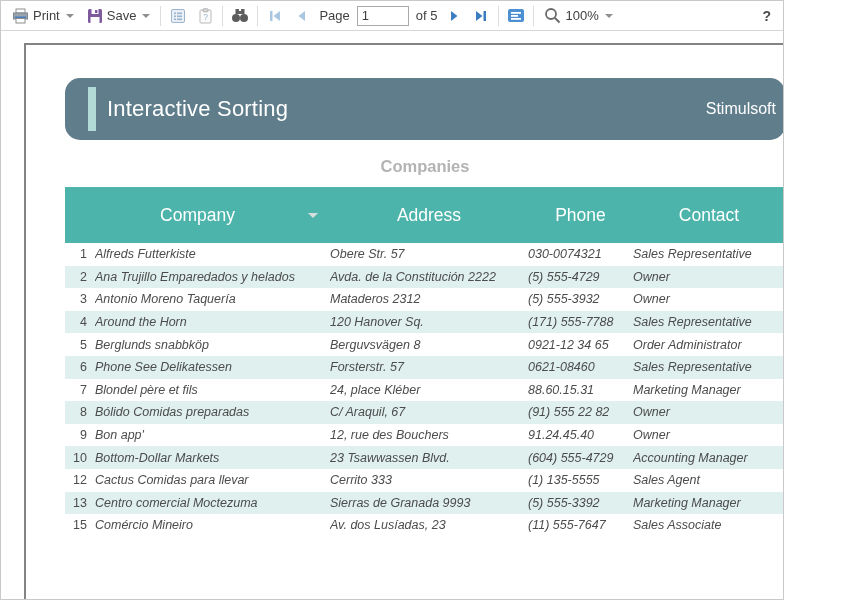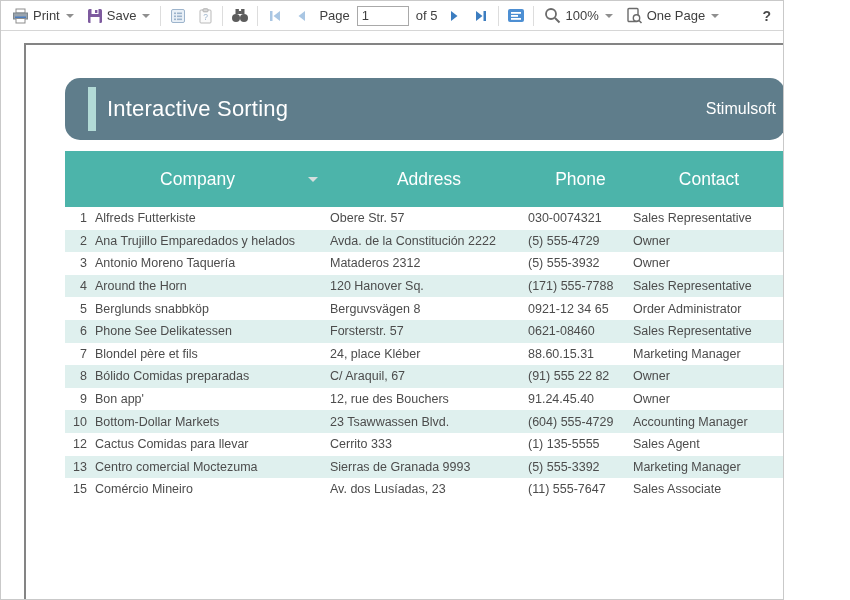--- a/index.html
+++ b/index.html
@@ -56,21 +56,21 @@
     position:relative;
   }
   .sort-caret {
     position:absolute; right:12px; top:50%; margin-top:-2px;
     width:0; height:0; border-left:5px solid transparent; border-right:5px solid transparent;
     border-top:5px solid #d5dedd;
   }
   table.report td { height:22.6px; font-size:12.5px; color:#4c4c4c; vertical-align:middle; overflow:hidden; }
   table.report tbody tr:nth-child(even) { background:var(--row-alt-bg, #dff0ee); }
   td.c0 { text-align:right; padding-right:8px; }
-  td.c1, td.c2, td.c3, td.c4 { text-align:left; padding-right:4px; }
+  td.c1, td.c2, td.c3, td.c4 { text-align:left; padding-right:4px;font-style:italic; }
 </style>
 </head>
 <body>
 
 <div class="app">
 
   <div class="toolbar">
 
     <div class="tbtn">
       <svg width="17" height="16" viewBox="0 0 17 16">
@@ -173,44 +173,36 @@
 
     <div class="tbtn">
       <svg width="17" height="17" viewBox="0 0 17 17">
         <circle cx="7" cy="7" r="5" fill="none" stroke="#6b6b6b" stroke-width="1.8"></circle>
         <line x1="11" y1="11" x2="15.5" y2="15.5" stroke="#6b6b6b" stroke-width="2"></line>
       </svg>
       <span>100%</span>
       <span class="caret"></span>
     </div>
 
-    <div class="tbtn">
-      <svg width="17" height="17" viewBox="0 0 17 17">
-        <rect x="2" y="1.5" width="10" height="13" rx="1" fill="#ffffff" stroke="#6b6b6b" stroke-width="1.4"></rect>
-        <circle cx="10.5" cy="11" r="3.2" fill="#ffffff" stroke="#6b6b6b" stroke-width="1.4"></circle>
-        <line x1="13" y1="13.5" x2="15.5" y2="16" stroke="#6b6b6b" stroke-width="1.6"></line>
-      </svg>
-      <span>One Page</span>
-      <span class="caret"></span>
-    </div>
 
     <span class="help">?</span>
   </div>
 
   <div class="viewer">
     <div class="page">
       <div class="page-inner">
 
         <div class="banner">
           <div class="banner-accent"></div>
           <div class="banner-title">Interactive Sorting</div>
           <div class="banner-brand">Stimulsoft</div>
         </div>
 
 
+        <div class="section-title">Companies</div>
 
         <table class="report">
           <colgroup>
             <col style="width:30px">
               <col style="width:235px">
               <col style="width:198px">
             <col style="width:105px">
               <col style="width:152px">
           </colgroup>
           <thead>

